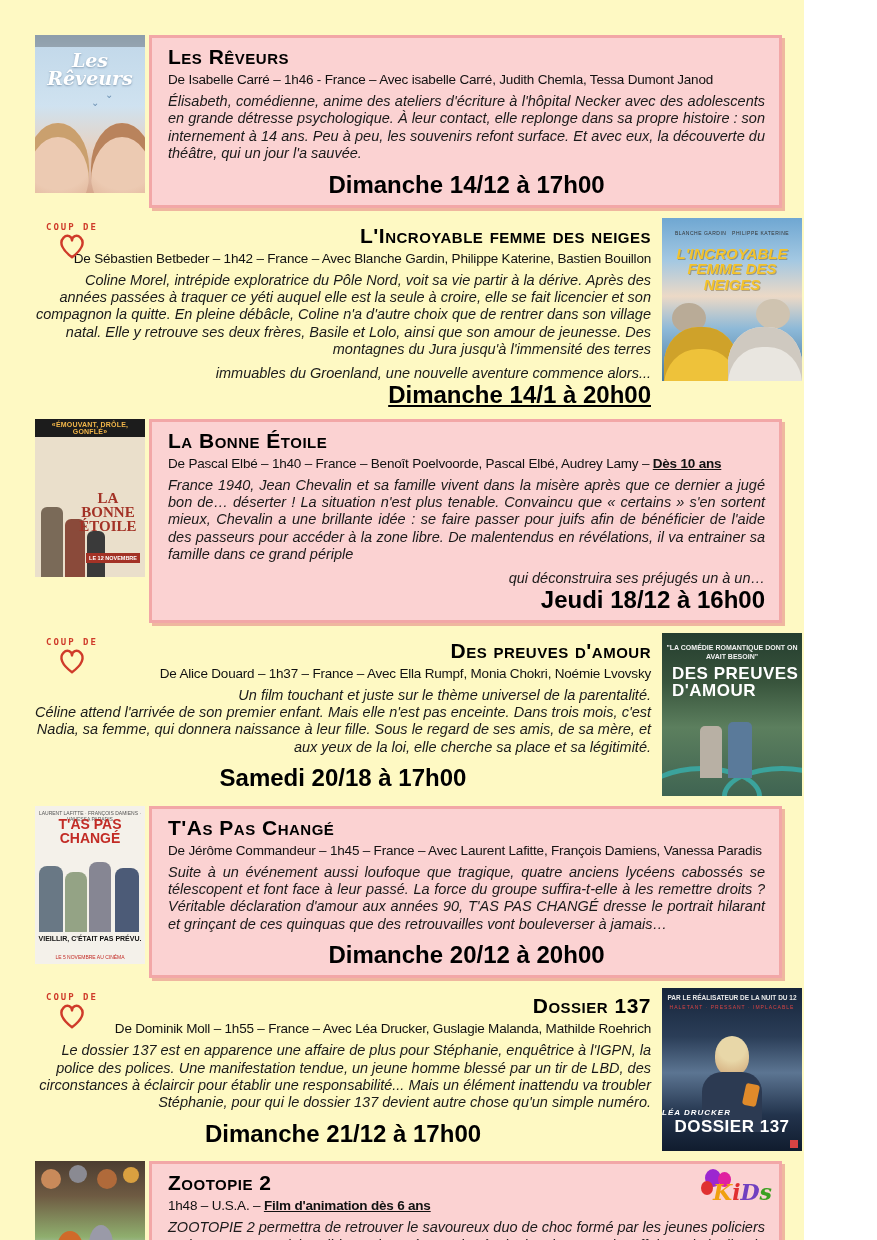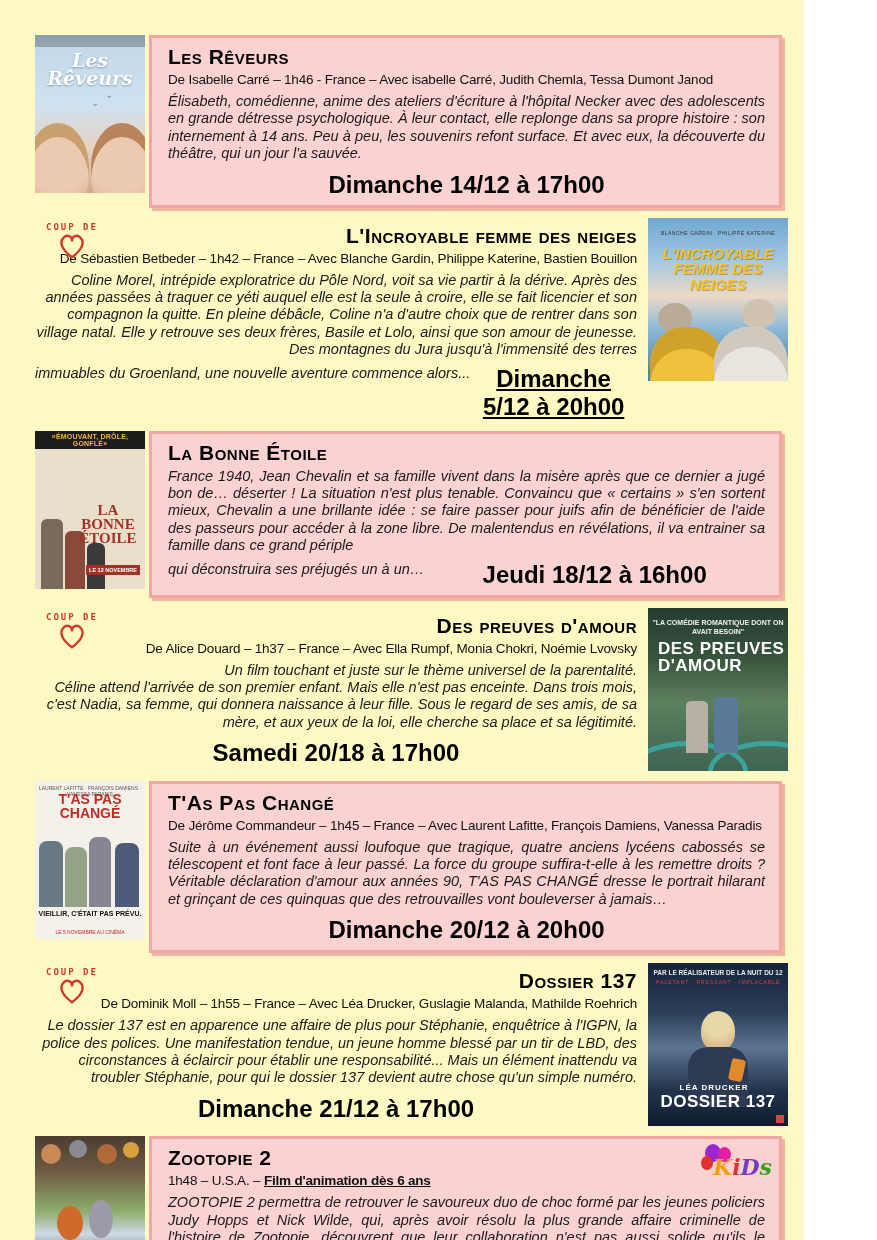--- a/index.html
+++ b/index.html
@@ -1,21 +1,21 @@
 <!DOCTYPE html>
 <html><head>
 <meta charset="utf-8">
 <style>
   * { box-sizing: border-box; margin: 0; padding: 0; }
   html,body { width: 877px; background: #ffffff; font-family: "Liberation Sans", sans-serif; }
   .page { position: relative; width: 804px; height: 1240px; background: #fef9c3; padding: 35px 0 4px 35px; overflow: hidden; }
 
   .row { display: flex; align-items: stretch; margin-bottom: 10px; }
   .row.poster-left { margin-right: 22px; }
-  .row.poster-right { margin-right: 16px; }
+  .row.poster-right { margin-right: 2px; }
 
   
   .pinkbox {
     flex: 1; background: #fbd2d2; border: 3px solid #f2a7a7;
     box-shadow: 3px 3px 0 rgba(226,130,130,.55);
     margin-left: 4px; padding: 7px 14px 6px 16px; position: relative;
   }
 
   h2.film-title {
     font-variant: small-caps; font-weight: bold; font-size: 21px; color: #000;
@@ -28,21 +28,21 @@
   .credits.right { text-align: right; }
 
   .synopsis { font-style: italic; font-size: 14.5px; color: #1a1a1a; line-height: 1.2; }
   .synopsis.justify { text-align: justify; }
   .synopsis.rightal { text-align: right; }
 
   .showtime { font-weight: bold; font-size: 24px; color: #000; }
   .showtime.center { display: block; text-align: center; margin-top: 8px; }
   .showtime.ul { text-decoration: underline; }
 
-  .tailrow { display: flex; align-items: flex-start; margin-top: 6px; }
+  .tailrow { display: flex; align-items: flex-end; margin-top: 6px; flex-direction: column; }
   .tailrow .tail { font-style: italic; font-size: 14.5px; color: #1a1a1a; white-space: nowrap; }
   .tailrow .showtime { flex: 1; text-align: center; }
 
   
   .textcol { flex: 1; position: relative; padding: 6px 6px 0 0; }
   .textcol .coup { position: absolute; left: 8px; top: 4px; width: 58px; text-align: center; }
   .coup .coup-label { display:block; color: #cf3b2a; font-size: 9px; font-weight: bold; letter-spacing: 2px; font-family: "DejaVu Sans Mono", monospace; }
   .coup svg { display:block; margin: 0 auto; }
 
   
@@ -84,21 +84,21 @@
   .p-change .fig { position:absolute; border-radius:8px 8px 0 0; opacity:.9; }
   .p-change .tagline { position:absolute; bottom:22px; left:0; right:0; text-align:center; font-weight:bold; font-size:7px; color:#111; }
   .p-change .release { position:absolute; bottom:4px; left:0; right:0; text-align:center; font-size:5px; color:#c22b25; }
 
   .p-dossier { background: linear-gradient(180deg,#16243a 0%,#2b3e58 30%,#5c7592 52%,#22334c 78%,#101c2e 100%); }
   .p-dossier .top { position:absolute; top:6px; left:0; right:0; text-align:center; font-size:6.5px; font-weight:bold; color:#e8e8e8; }
   .p-dossier .sub { position:absolute; top:16px; left:0; right:0; text-align:center; font-size:5px; color:#d84343; letter-spacing:1px; }
   .p-dossier .head { position:absolute; top:48px; left:50%; margin-left:-17px; width:34px; height:40px; border-radius:50% 50% 45% 45%; background:radial-gradient(circle at 50% 30%, #e8d7a8 0 40%, #d9b98a 75%, #caa06e 100%); }
   .p-dossier .body { position:absolute; top:84px; left:50%; margin-left:-30px; width:60px; height:60px; border-radius:20px 20px 0 0; background:#2c3a52; }
   .p-dossier .badge { position:absolute; top:96px; left:50%; margin-left:12px; width:14px; height:22px; background:#e08a2a; border-radius:3px; transform:rotate(12deg); }
-  .p-dossier .name { position:absolute; bottom:34px; left:0; right:8px; text-align:center; font-size:8px; font-weight:bold; color:#fff; letter-spacing:1px; }
+  .p-dossier .name { position:absolute; bottom:34px; left:0; right:8px; font-size:8px; font-weight:bold; color:#fff; letter-spacing:1px;font-style:italic; }
   .p-dossier .ptitle { position:absolute; bottom:14px; left:0; right:0; text-align:center; font-size:17px; font-weight:bold; color:#fff; letter-spacing:.5px; }
   .p-dossier .mark { position:absolute; right:4px; bottom:3px; width:8px; height:8px; background:#d84343; }
 
   .p-zoo { background: linear-gradient(180deg,#4c3d31 0%,#6e5a42 22%,#8fae6e 48%,#cfd8e8 62%,#55663f 82%,#33402a 100%); }
   .p-zoo .blob { position:absolute; border-radius:50%; }
   .p-zoo .ptitle { position:absolute; bottom:34px; left:0; right:0; text-align:center; font-weight:bold; font-size:13px; color:#bfe3a0; text-shadow:0 1px 1px #204020; letter-spacing:.5px; }
   .p-zoo .num { position:absolute; bottom:18px; left:50%; margin-left:10px; font-weight:bold; font-size:26px; color:#4fa3c8; text-shadow:0 1px 1px #123; }
   .p-zoo .release { position:absolute; bottom:5px; left:0; right:0; text-align:center; font-size:5px; color:#e8d8a8; }
 
   
@@ -138,21 +138,21 @@
         <span class="coup-label">COUP DE</span>
         <svg width="30" height="28" viewBox="0 0 32 30">
           <path d="M16 27 C5 19 2 11 7 6 C11 2 16 5 16 9 C16 5 21 2 25 6 C30 11 27 19 16 27 Z" fill="none" stroke="#cf3b2a" stroke-width="2.6" stroke-linejoin="round"></path>
         </svg>
       </div>
       <h2 class="film-title right">L'Incroyable femme des neiges</h2>
       <p class="credits right">De Sébastien Betbeder – 1h42 – France – Avec Blanche Gardin, Philippe Katerine, Bastien Bouillon</p>
       <p class="synopsis rightal">Coline Morel, intrépide exploratrice du Pôle Nord, voit sa vie partir à la dérive. Après des années passées à traquer ce yéti auquel elle est la seule à croire, elle se fait licencier et son compagnon la quitte. En pleine débâcle, Coline n'a d'autre choix que de rentrer dans son village natal. Elle y retrouve ses deux frères, Basile et Lolo, ainsi que son amour de jeunesse. Des montagnes du Jura jusqu'à l'immensité des terres</p>
       <div class="tailrow">
         <span class="tail">immuables du Groenland, une nouvelle aventure commence alors...</span>
-        <span class="showtime ul">Dimanche 5/12 à 20h00</span>
+        <span class="showtime ul">Dimanche 14/1 à 20h00</span>
       </div>
     </div>
     <div class="poster poster-r p-neiges">
       <div class="cast">BLANCHE GARDIN&nbsp;&nbsp;&nbsp;PHILIPPE KATERINE</div>
       <div class="ptitle">L'INCROYABLE FEMME DES NEIGES</div>
       <div class="hood" style="left:10px;bottom:48px"></div>
       <div class="hood" style="right:12px;bottom:52px;background:#cfc3b0"></div>
       <div class="coat yellow"></div>
       <div class="coat white"></div>
     </div>
@@ -162,20 +162,21 @@
     <div class="poster poster-l p-etoile">
       <div class="topbar">«ÉMOUVANT, DRÔLE, GONFLÉ»</div>
       <div class="fig" style="left:6px;width:22px;height:70px;background:#7a6a58"></div>
       <div class="fig" style="left:30px;width:20px;height:58px;background:#8a4a3a"></div>
       <div class="fig" style="left:52px;width:18px;height:46px;background:#3a3a3a"></div>
       <div class="ptitle">LA BONNE ÉTOILE</div>
       <div class="date">LE 12 NOVEMBRE</div>
     </div>
     <div class="pinkbox">
       <h2 class="film-title">La Bonne Étoile</h2>
+      <p class="credits"><span>De Pascal Elbé – 1h40 – France – Benoît Poelvoorde, Pascal Elbé, Audrey Lamy – </span><span class="note">Dès 10 ans</span></p>
       <p class="synopsis justify">France 1940, Jean Chevalin et sa famille vivent dans la misère après que ce dernier a jugé bon de… déserter ! La situation n'est plus tenable. Convaincu que « certains » s'en sortent mieux, Chevalin a une brillante idée : se faire passer pour juifs afin de bénéficier de l'aide des passeurs pour accéder à la zone libre. De malentendus en révélations, il va entrainer sa famille dans ce grand périple</p>
       <div class="tailrow">
         <span class="tail">qui déconstruira ses préjugés un à un…</span>
         <span class="showtime">Jeudi 18/12 à 16h00</span>
       </div>
     </div>
   </section>
 
   <section class="row poster-right">
     <div class="textcol">

